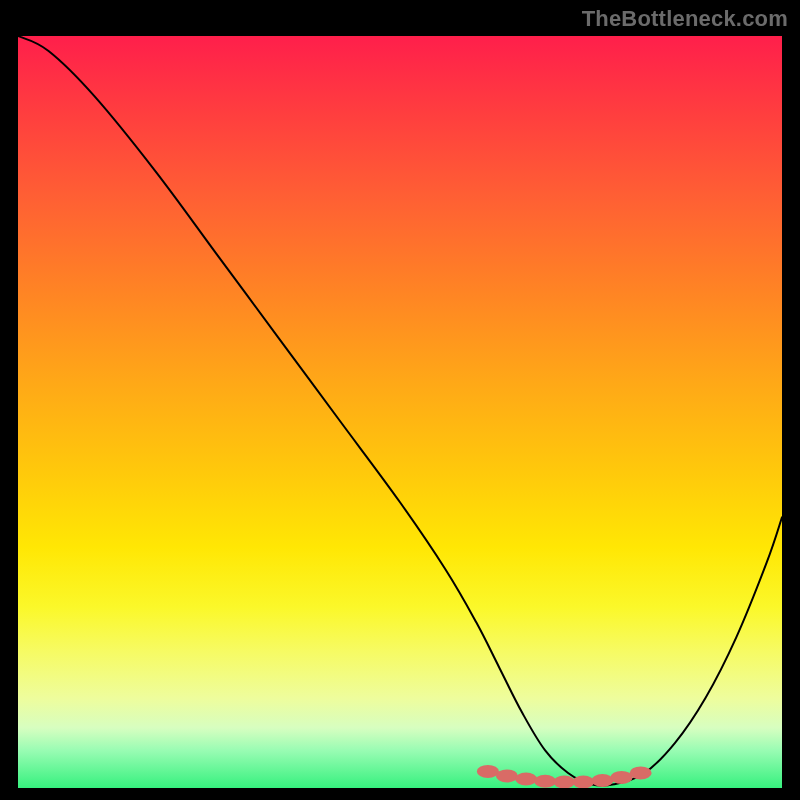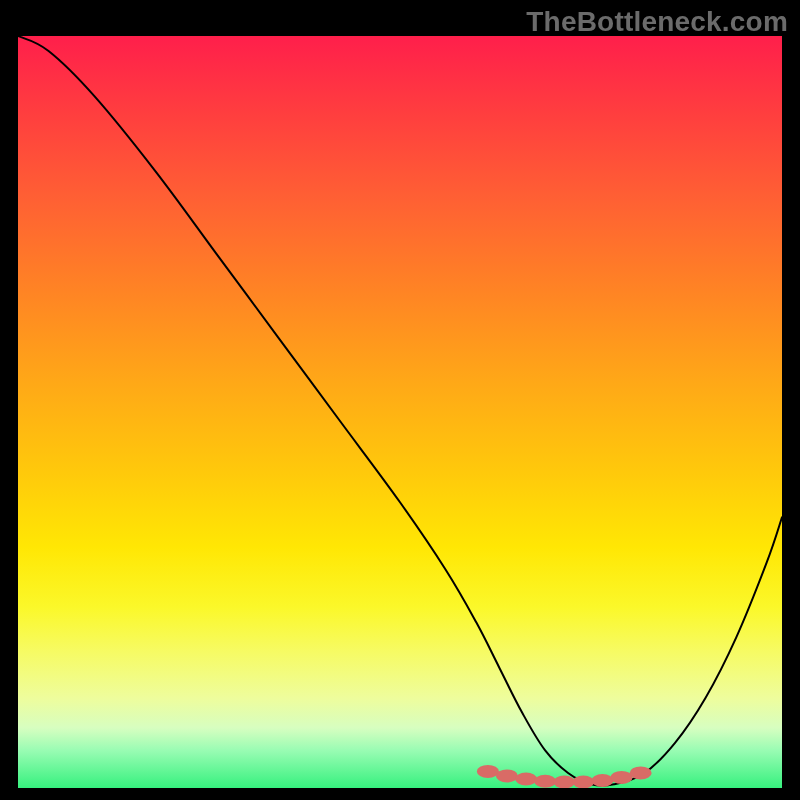--- a/index.html
+++ b/index.html
@@ -3,21 +3,21 @@
   <meta charset="utf-8">
   <style>
     * { margin: 0; padding: 0; box-sizing: border-box; }
     html, body { width: 800px; height: 800px; overflow: hidden; background: #fff; }
     .stage { position: relative; width: 800px; height: 800px; background: #000; }
     .watermark {
       position: absolute;
       top: 6px;
       right: 12px;
       font-family: Arial, Helvetica, sans-serif;
-      font-size: 28px;
+      font-size: 22px;
       font-weight: 700;
       color: #6b6b6b;
       letter-spacing: 0.2px;
       z-index: 5;
     }
     .plot {
       position: absolute;
       left: 18px;
       top: 36px;
       width: 764px;

